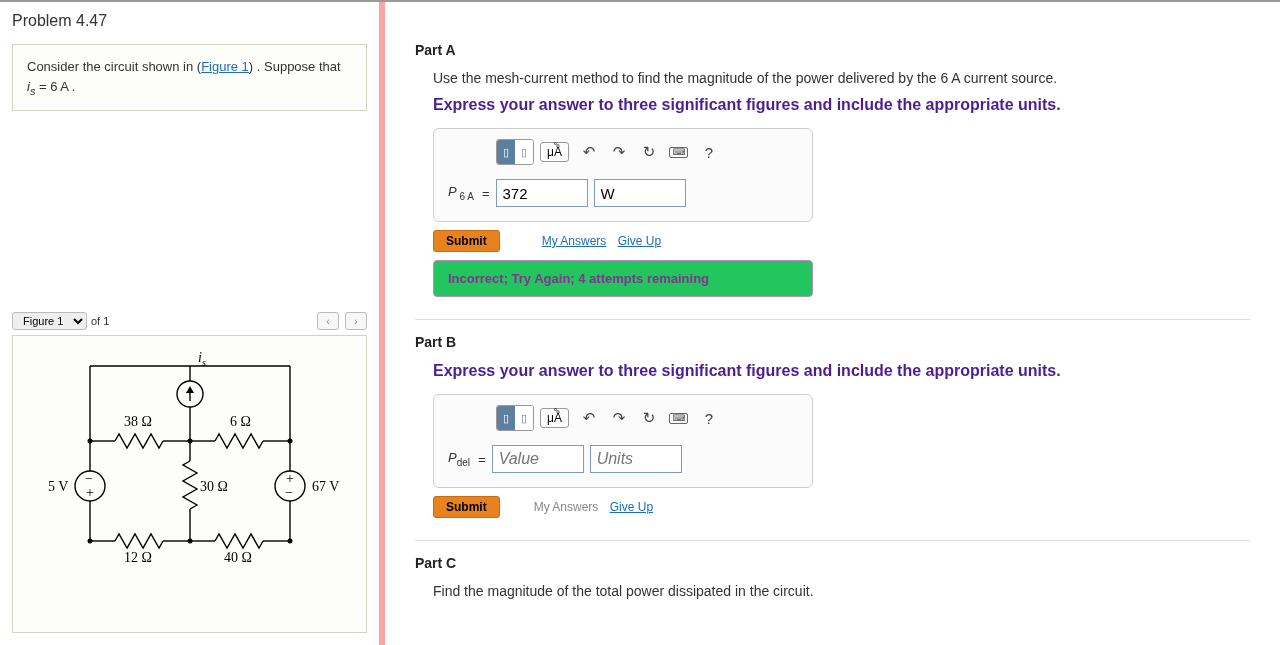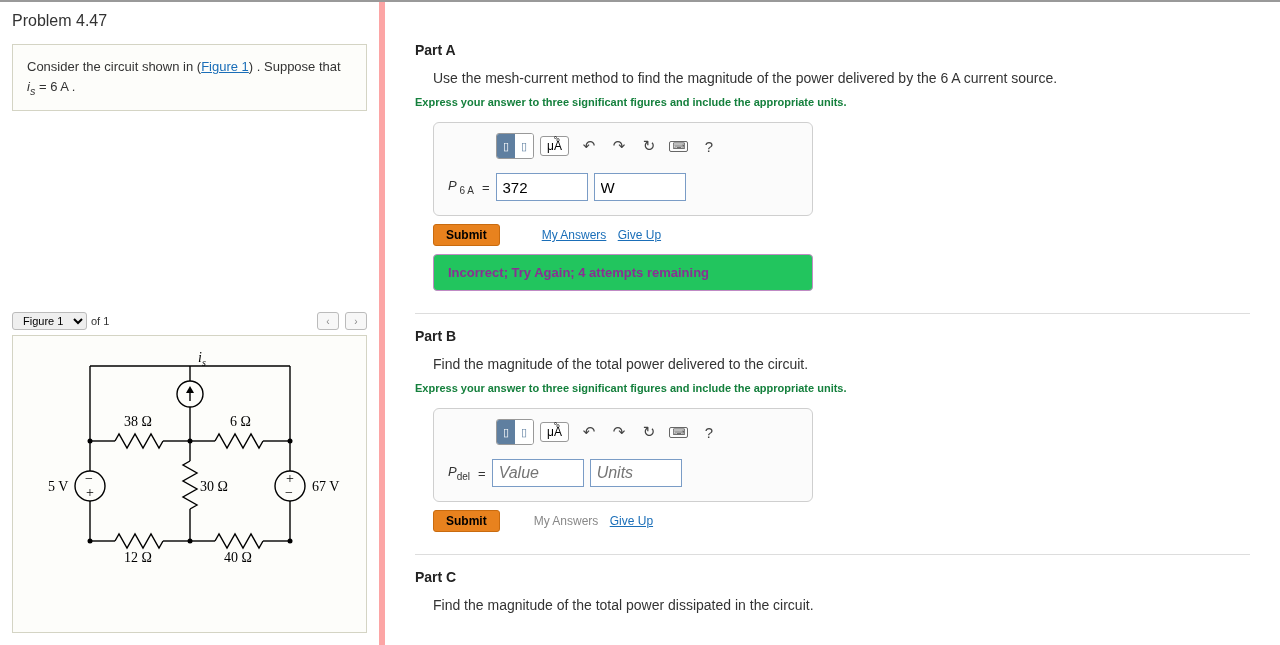--- a/index.html
+++ b/index.html
@@ -12,21 +12,21 @@
 .prompt-box a { color: #1a6eb8; text-decoration: underline; }
 .figure-bar { position: absolute; bottom: 315px; left: 12px; right: 12px; display: flex; align-items: center; justify-content: space-between; }
 .figure-select { font-size: 11px; display: flex; align-items: center; }
 .figure-select select { border: 1px solid #bbb; border-radius: 3px; font-size: 11px; padding: 1px 6px; }
 .fig-of { margin-left: 4px; font-size: 11px; }
 .fig-nav { display: flex; gap: 6px; }
 .fig-btn { width: 22px; height: 18px; border: 1px solid #bbb; border-radius: 3px; background: #f7f7f7; font-size: 10px; cursor: pointer; color:#888; }
 .figure-box { position: absolute; bottom: 12px; left: 12px; right: 12px; height: 298px; border: 1px solid #d4d4c4; background: #fdfdfa; padding: 10px; display:flex; justify-content:center; }
 .part-title { font-size: 14px; font-weight: bold; color: #222; margin: 6px 0 12px; }
 .part-q { font-size: 14px; color: #333; margin-bottom: 10px; margin-left: 18px; }
-.part-sub { font-size: 11px; font-weight: bold; color: #15803d; margin-bottom: 14px; }
+.part-sub { font-size: 16px; font-weight: bold; color: #4c1d95; margin-bottom: 14px; margin-left: 18px; }
 .answer-box { border: 1px solid #cfcfcf; border-radius: 6px; background: #fbfbfb; padding: 0; width: 380px; margin-left: 18px; }
 .toolbar { display: flex; align-items: center; gap: 2px; padding: 10px 16px 10px 62px; }
 .tb-btn { display: inline-flex; align-items:center; justify-content:center; width: 28px; height: 26px; border: none; background: transparent; cursor: pointer; font-size: 15px; color: #444; }
 .tb-pair { display:flex; border:1px solid #999; border-radius:3px; overflow:hidden; margin-right:4px; }
 .tb-pair .half { width:18px; height:24px; display:flex; align-items:center; justify-content:center; font-size:11px; }
 .tb-pair .on { background:#5f7fa0; color:#fff; }
 .tb-pair .off { background:#fff; color:#5f7fa0; }
 .mua-btn { border:1px solid #999; border-radius:3px; padding:2px 6px; font-size:12px; background:#fff; cursor:pointer; margin-right:4px; position:relative; }
 .mua-btn .ring { position:absolute; top:-4px; left:12px; font-size:8px; }
 .answer-row { display: flex; align-items: center; padding: 4px 14px 14px; gap: 6px; }
@@ -171,21 +171,20 @@
       <span class="sub-links">
         <a href="#">My Answers</a>
         <a href="#">Give Up</a>
       </span>
     </div>
     <div class="feedback">Incorrect; Try Again; 4 attempts remaining</div>
 
     <hr class="sep">
 
     <div class="part-title">Part B</div>
-    <div class="part-q">Find the magnitude of the total power delivered to the circuit.</div>
     <div class="part-sub">Express your answer to three significant figures and include the appropriate units.</div>
 
     <div class="answer-box">
       <div class="toolbar">
         <div class="tb-pair">
           <div class="half on">▯</div>
             <div class="half off">▯</div>
         </div>
         <button class="mua-btn"><span class="ring">∘</span><span>μÅ</span></button>
         <button class="tb-btn">↶</button>

